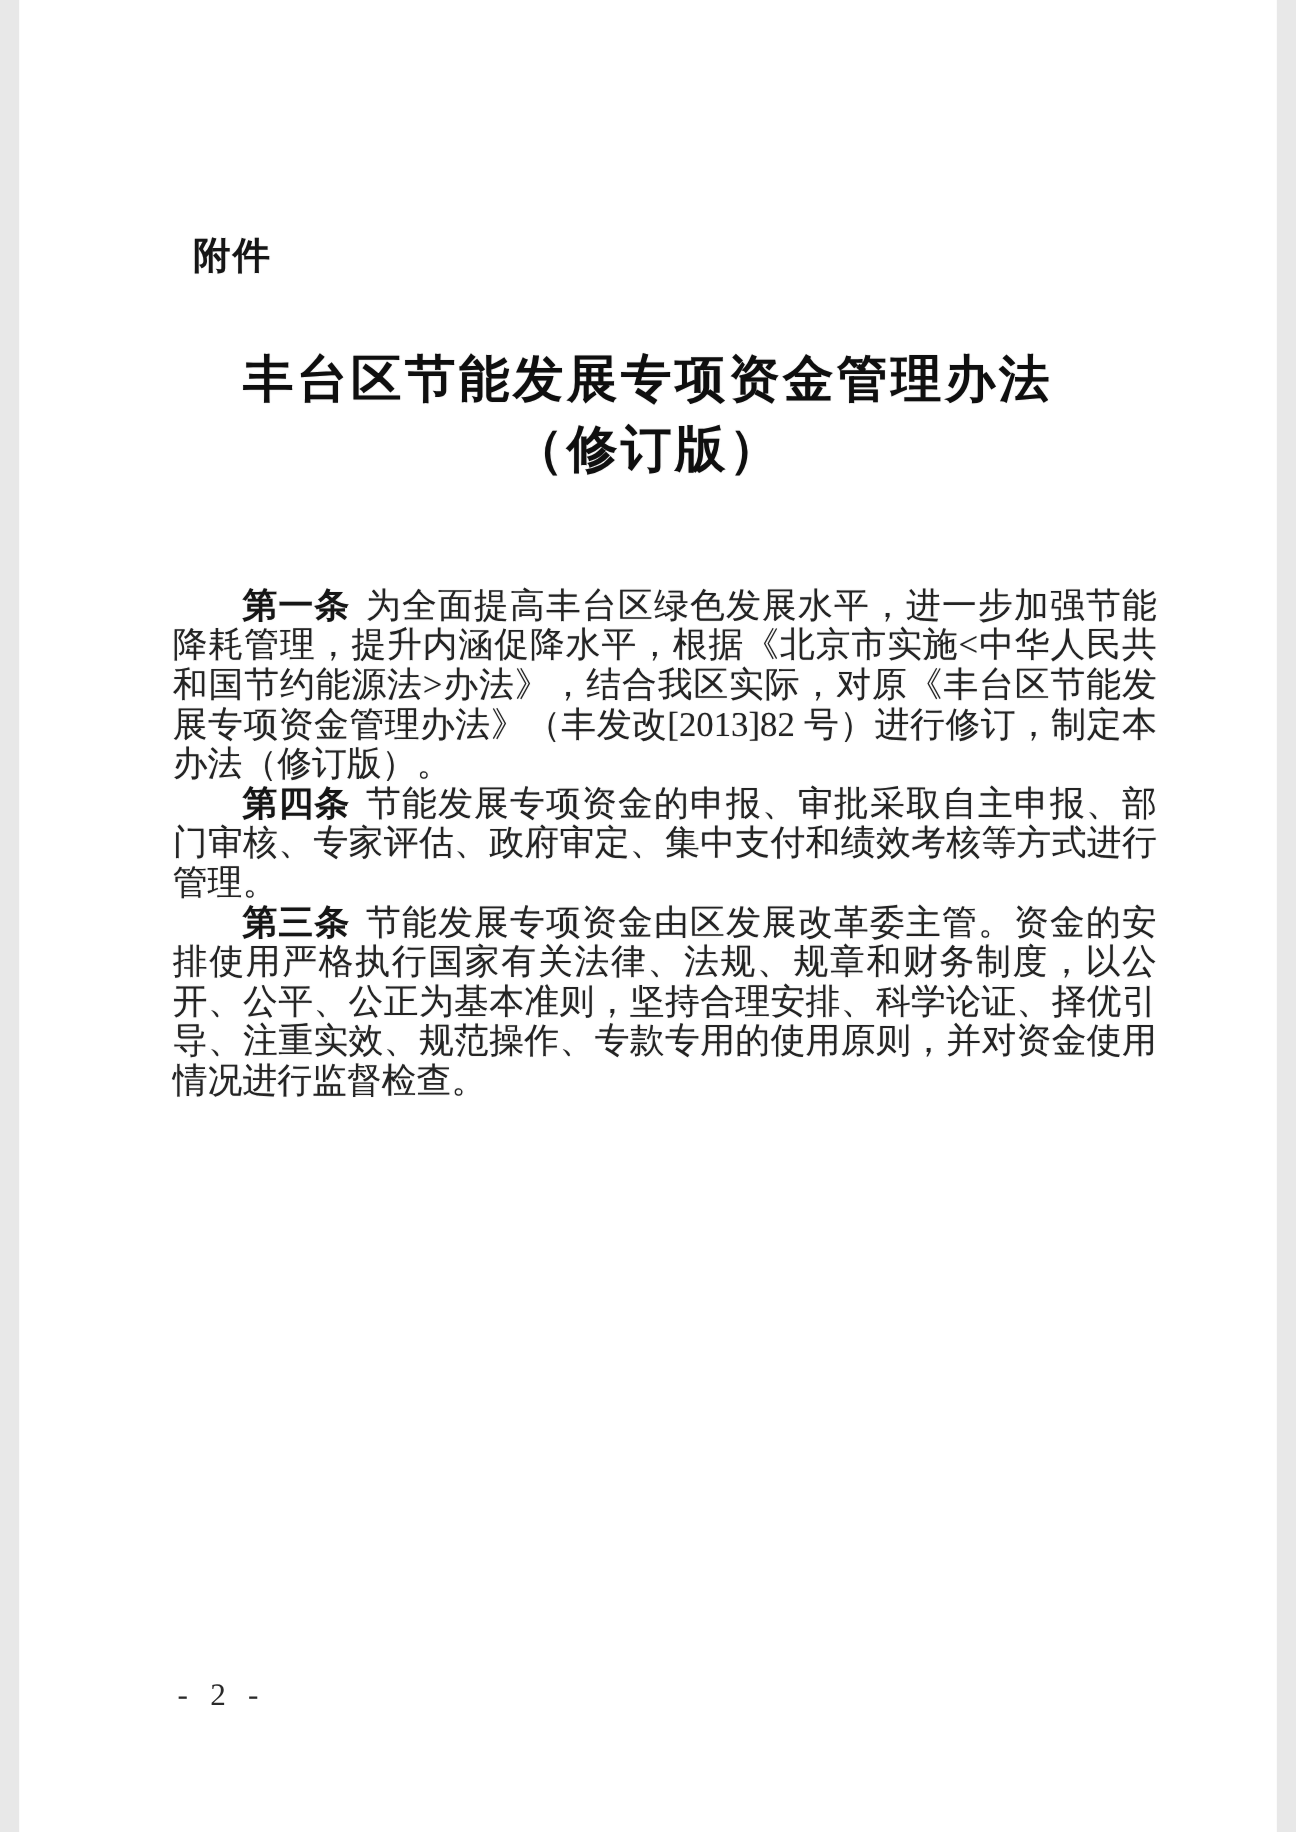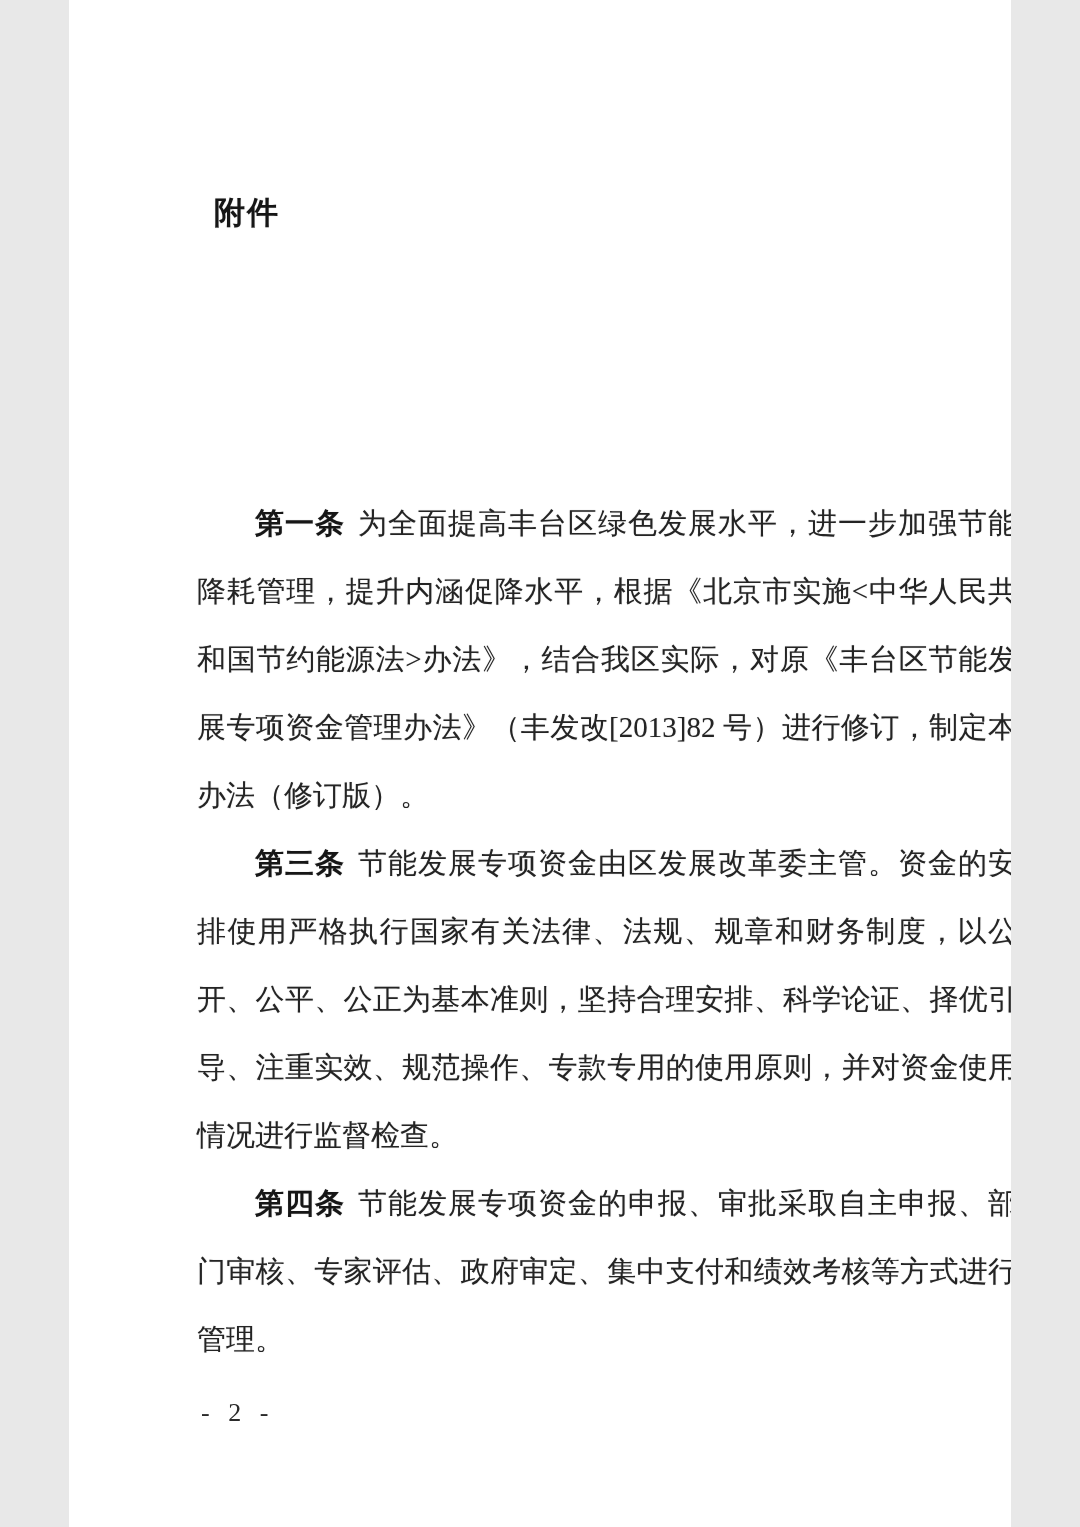--- a/index.html
+++ b/index.html
@@ -4,21 +4,21 @@
 <style>
   * { margin: 0; padding: 0; box-sizing: border-box; }
 
   html, body {
     background: #e8e8e8;
     font-family: "Liberation Serif", serif;
   }
 
   .page {
     position: relative;
-    width: 942px;
+    width: 1048px;
     height: 1527px;
     margin: 0 auto;
     background: #ffffff;
     color: #1e1e1e;
     overflow: hidden;
   }
 
   
   .attachment {
     position: absolute;
@@ -65,21 +65,21 @@
   .chapter .chapter-name { letter-spacing: 0.35em; }
 
   
   .body-text {
     position: absolute;
     left: 128px;
     top: 489px;
     width: 820px;
     font-family: "Liberation Serif", serif;
     font-size: 29px;
-    line-height: 68px;
+    line-height: 33px;
     color: #242424;
     text-align: justify;
     text-shadow: 0 0 1px rgba(40,40,40,0.3);
   }
 
   .body-text p.article {
     text-indent: 2em;
     margin: 0;
   }
 
@@ -101,34 +101,38 @@
     color: #2a2a2a;
   }
 </style>
 </head>
 <body>
 
 <div class="page">
 
   <div class="attachment">附件</div>
 
+  <div class="title-block">
+    <span>丰台区节能发展专项资金管理办法</span><br>
+    <span>（修订版）</span>
+  </div>
 
 
   <div class="body-text">
 
     <p class="article">
       <span class="article-label">第一条</span><span>为全面提高丰台区绿色发展水平，进一步加强节能降耗管理，提升内涵促降水平，根据《北京市实施&lt;中华人民共和国节约能源法&gt;办法》，结合我区实际，对原《丰台区节能发展专项资金管理办法》（丰发改[2013]82 号）进行修订，制定本办法（修订版）。</span>
     </p>
 
 
     <p class="article">
-      <span class="article-label">第三条</span><span>节能发展专项资金由区发展改革委主管。资金的安排使用严格执行国家有关法律、法规、规章和财务制度，以公开、公平、公正为基本准则，坚持合理安排、科学论证、择优引导、注重实效、规范操作、专款专用的使用原则，并对资金使用情况进行监督检查。</span>
+      <span class="article-label">第四条</span><span>节能发展专项资金的申报、审批采取自主申报、部门审核、专家评估、政府审定、集中支付和绩效考核等方式进行管理。</span>
     </p>
 
     <p class="article">
-      <span class="article-label">第四条</span><span>节能发展专项资金的申报、审批采取自主申报、部门审核、专家评估、政府审定、集中支付和绩效考核等方式进行管理。</span>
+      <span class="article-label">第三条</span><span>节能发展专项资金由区发展改革委主管。资金的安排使用严格执行国家有关法律、法规、规章和财务制度，以公开、公平、公正为基本准则，坚持合理安排、科学论证、择优引导、注重实效、规范操作、专款专用的使用原则，并对资金使用情况进行监督检查。</span>
     </p>
 
   </div>
 
   <div class="page-number">- 2 -</div>
 
 </div>
 
 </body></html>

